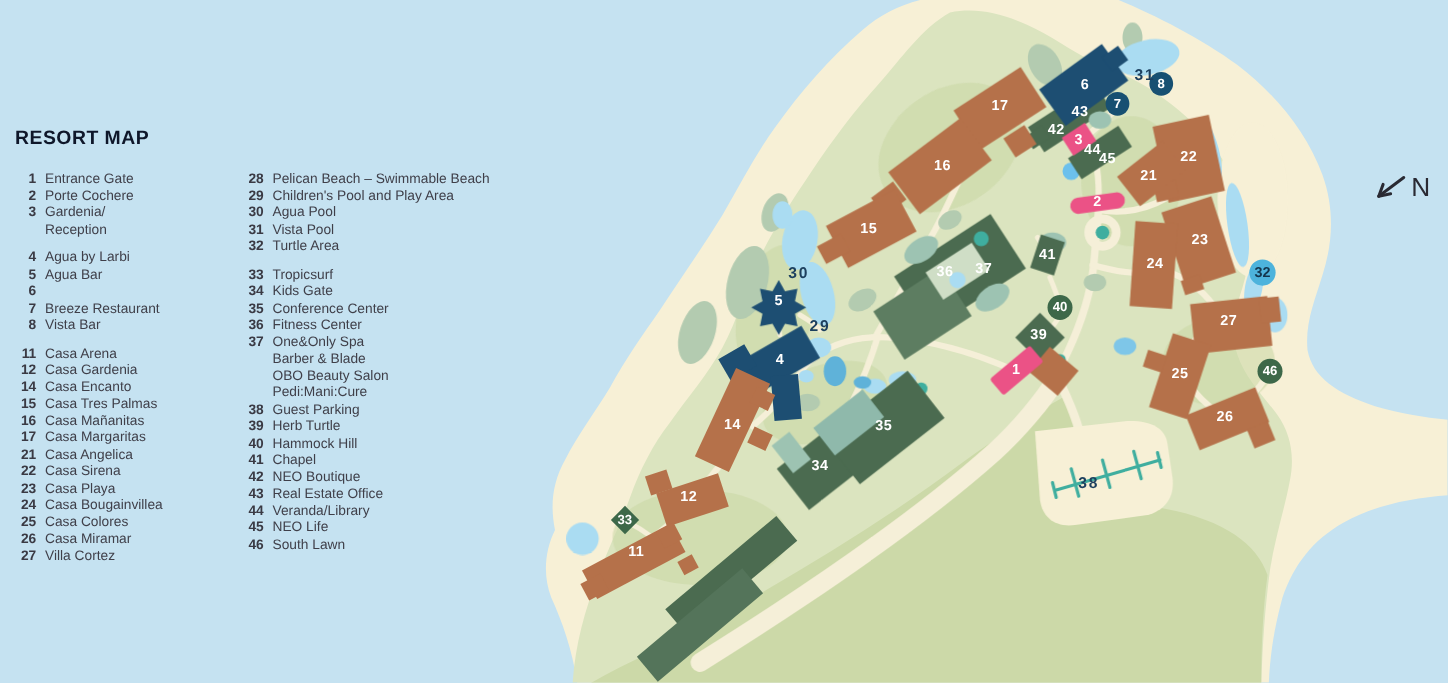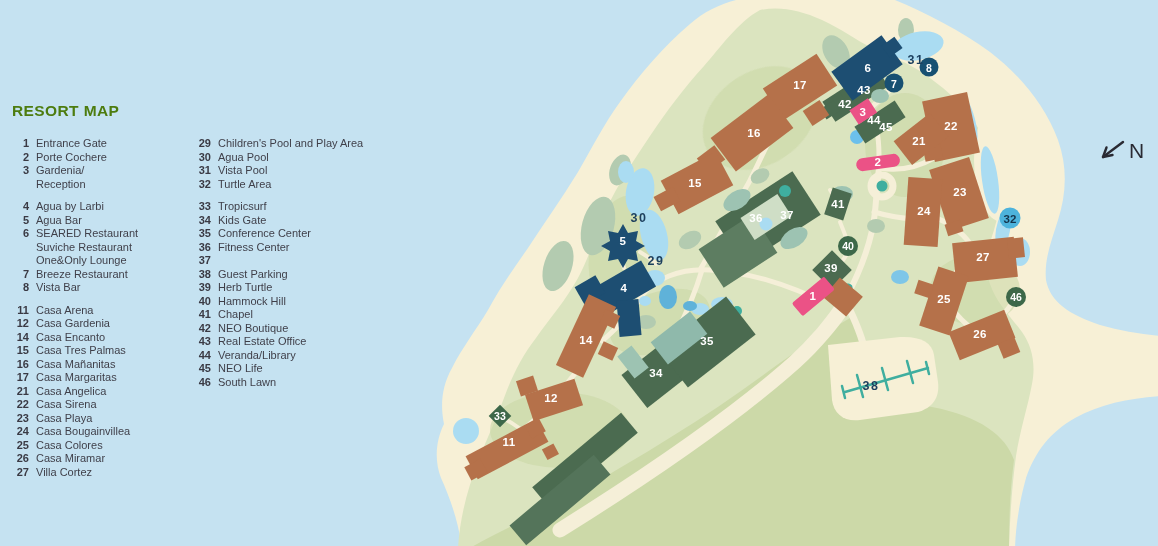--- a/index.html
+++ b/index.html
@@ -8,21 +8,21 @@
     --sage:#9dc3b2; --pink:#eb5286; --pool:#aadcf2; --pooldeep:#5fb2d9; --teal:#3fae9f;
     --mnavy:#175072; --mblue:#4db3dc; --mgreen:#3d6849; --ink:#35353f; --inkmap:#1c3f5e;
   }
   *{margin:0;padding:0;box-sizing:border-box;}
   html,body{width:1158px;height:546px;}
   body{background:var(--water);font-family:"Liberation Sans",sans-serif;position:relative;overflow:hidden;}
   .stage{position:absolute;inset:0;}
   svg.mapsvg{position:absolute;left:0;top:0;}
   
   .legend{position:absolute;left:12px;top:102px;color:var(--ink);}
-  .legend h1{font-size:15.5px;font-weight:700;letter-spacing:.4px;color:#4d7c0f;margin-bottom:17px;}
+  .legend h1{font-size:15.5px;font-weight:700;letter-spacing:.4px;color:#0f172a;margin-bottom:17px;}
   .cols{display:flex;}
   .col{display:flex;flex-direction:column;}
   .col.c1{width:182px;}
   .l-row{display:flex;font-size:11px;line-height:13.5px;}
   .l-num{width:17px;text-align:right;margin-right:7px;font-weight:700;flex:none;color:#3a3a44;}
   .l-txt{color:#3f3f49;}
   .l-gap{height:9px;}
   
   #markers{position:absolute;inset:0;pointer-events:none;}
   .mk{position:absolute;transform:translate(-50%,-50%);font-weight:700;font-size:11.5px;white-space:nowrap;}
@@ -293,25 +293,20 @@
             </div>
           </div>
           <div class="l-row">
             <span class="l-num">5</span>
             <div class="l-txt">
               <div>Agua Bar</div>
             </div>
           </div>
           <div class="l-row">
             <span class="l-num">6</span>
-            <div class="l-txt">
-              <div>SEARED Restaurant</div>
-              <div>Suviche Restaurant</div>
-              <div>One&amp;Only Lounge</div>
-            </div>
           </div>
           <div class="l-row">
             <span class="l-num">7</span>
             <div class="l-txt">
               <div>Breeze Restaurant</div>
             </div>
           </div>
           <div class="l-row">
             <span class="l-num">8</span>
             <div class="l-txt">
@@ -393,20 +388,26 @@
           </div>
           <div class="l-row">
             <span class="l-num">27</span>
             <div class="l-txt">
               <div>Villa Cortez</div>
             </div>
           </div>
         </div>
       <div class="col c2" id="col2">
           <div class="l-row">
+            <span class="l-num">28</span>
+            <div class="l-txt">
+              <div>Pelican Beach – Swimmable Beach</div>
+            </div>
+          </div>
+          <div class="l-row">
             <span class="l-num">29</span>
             <div class="l-txt">
               <div>Children's Pool and Play Area</div>
             </div>
           </div>
           <div class="l-row">
             <span class="l-num">30</span>
             <div class="l-txt">
               <div>Agua Pool</div>
             </div>
@@ -443,20 +444,26 @@
             </div>
           </div>
           <div class="l-row">
             <span class="l-num">36</span>
             <div class="l-txt">
               <div>Fitness Center</div>
             </div>
           </div>
           <div class="l-row">
             <span class="l-num">37</span>
+            <div class="l-txt">
+              <div>One&amp;Only Spa</div>
+              <div>Barber &amp; Blade</div>
+              <div>OBO Beauty Salon</div>
+              <div>Pedi:Mani:Cure</div>
+            </div>
           </div>
           <div class="l-row">
             <span class="l-num">38</span>
             <div class="l-txt">
               <div>Guest Parking</div>
             </div>
           </div>
           <div class="l-row">
             <span class="l-num">39</span>
             <div class="l-txt">

